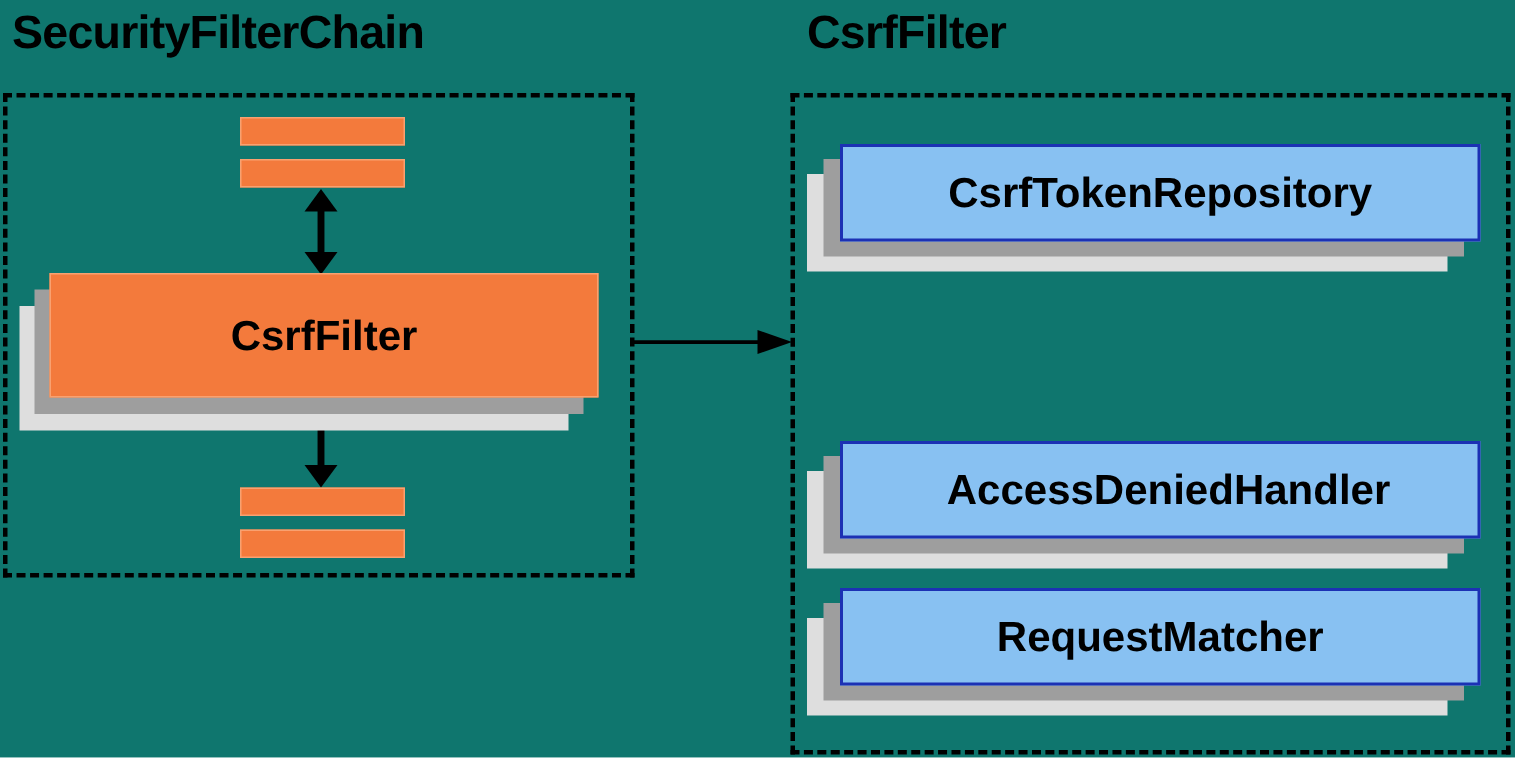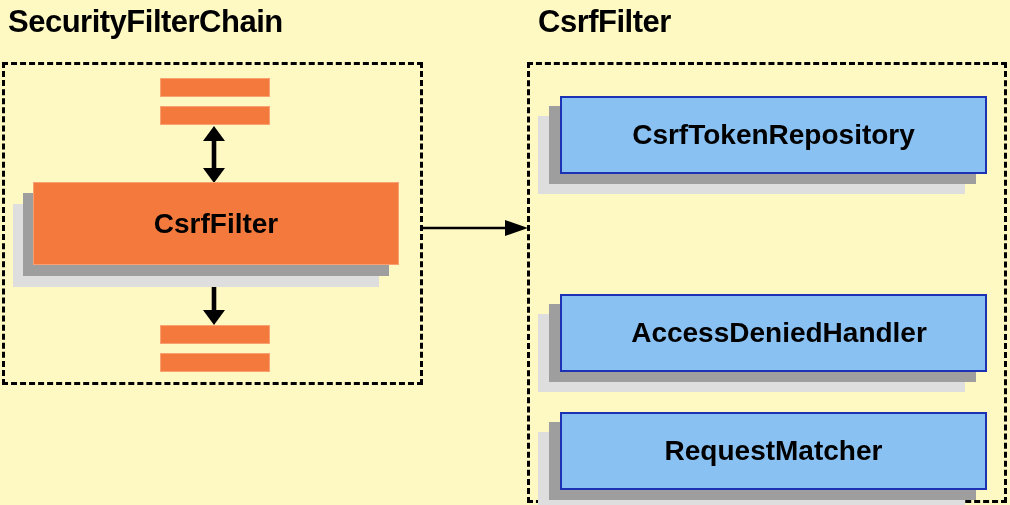--- a/index.html
+++ b/index.html
@@ -1,20 +1,20 @@
 <!DOCTYPE html>
 <html style="--orange: #F37A3C; --orange-border: #F9A170; --blue-fill: #88C1F2; --blue-border: #1C31B4; --shadow-dark: #9E9E9E; --shadow-light: #DEDEDE; --arrow: #000000;"><head>
 <meta charset="utf-8">
 <style>
   html, body { margin: 0; padding: 0; background: #ffffff; }
   #stage {
     position: relative;
     width: 1010px;
     height: 505px;
-    background: #fef9c3;
+    background: #0f766e;
     font-family: "Liberation Sans", sans-serif;
     overflow: hidden;
   }
   .title {
     position: absolute;
     font-size: 31px;
     font-weight: bold;
     color: #000000;
     white-space: nowrap;
     letter-spacing: -0.5px;
@@ -69,38 +69,38 @@
     color: #000000;
   }
 
   #h-arrow { position: absolute; left: 422px; top: 219px; width: 106px; height: 18px; }
   #h-arrow svg { display: block; width: 100%; height: 100%; }
 
   .component-box {
     position: absolute;
     left: 560px;
     width: 427px;
-    height: 78px;
+    height: 65px;
     background: var(--blue-fill, #88C1F2);
     border: 2px solid var(--blue-border, #1C31B4);
     box-sizing: border-box;
     box-shadow: -11px 10px 0 var(--shadow-dark, #9E9E9E),
                 -22px 20px 0 var(--shadow-light, #DEDEDE);
     display: flex;
     align-items: center;
     justify-content: center;
     font-size: 28px;
     font-weight: bold;
     color: #000000;
     white-space: nowrap;
   }
   #component-1 { top: 96px; }
   #component-2 { top: 194px; }
   #component-3 { top: 294px; padding-left: 11px; }
-  #component-4 { top: 412px; }
+  #component-4 { top: 392px; }
 </style>
 </head>
 <body>
 
 <div id="stage">
 
   <div class="title" id="left-title">SecurityFilterChain</div>
   <div class="title" id="right-title">CsrfFilter</div>
 
   <div class="dashed-box" id="left-dashed"></div>

